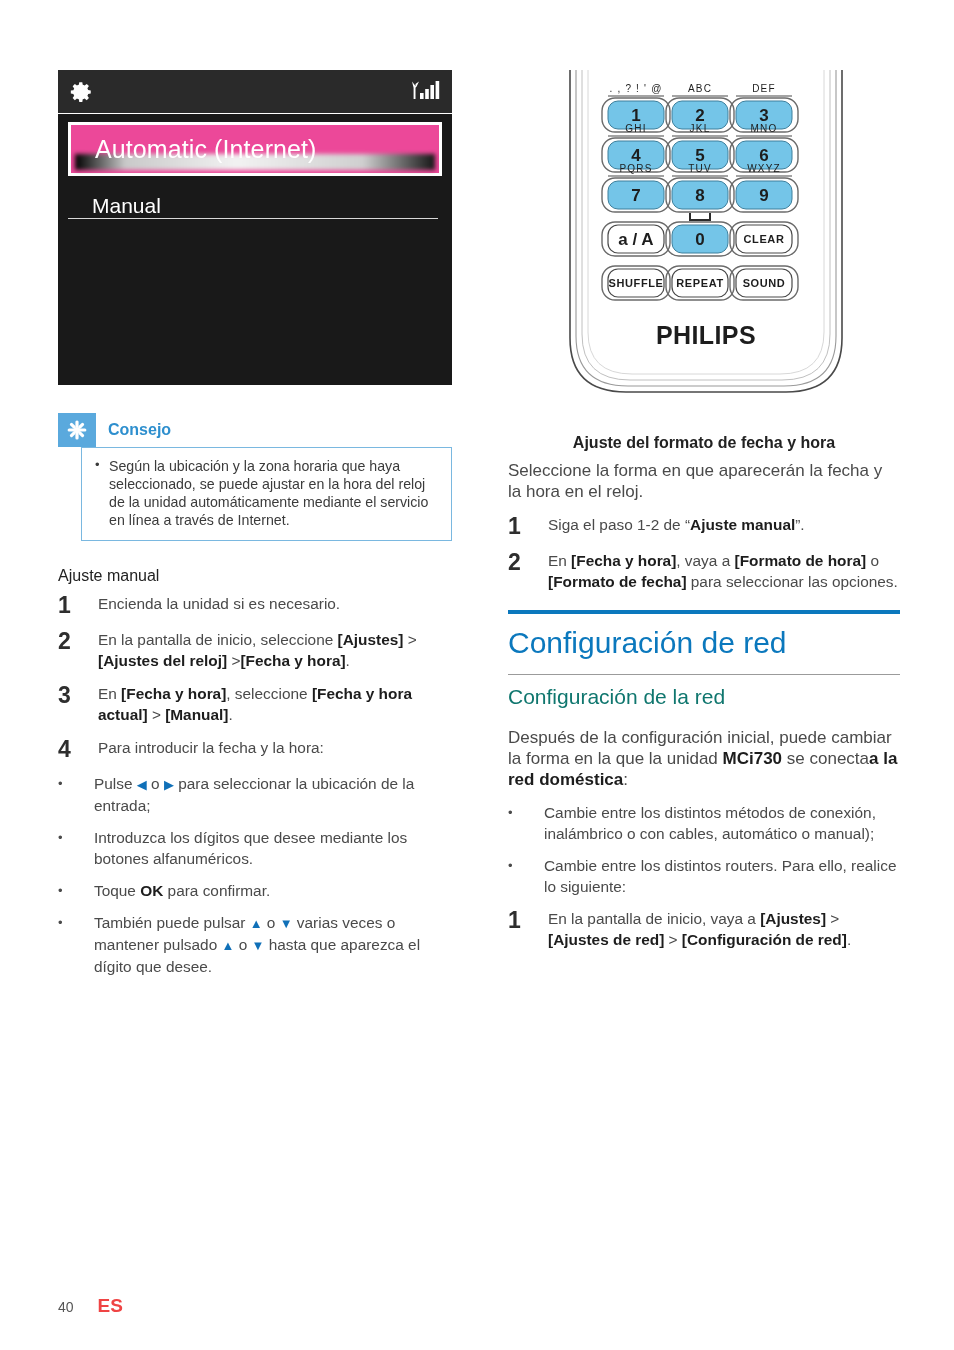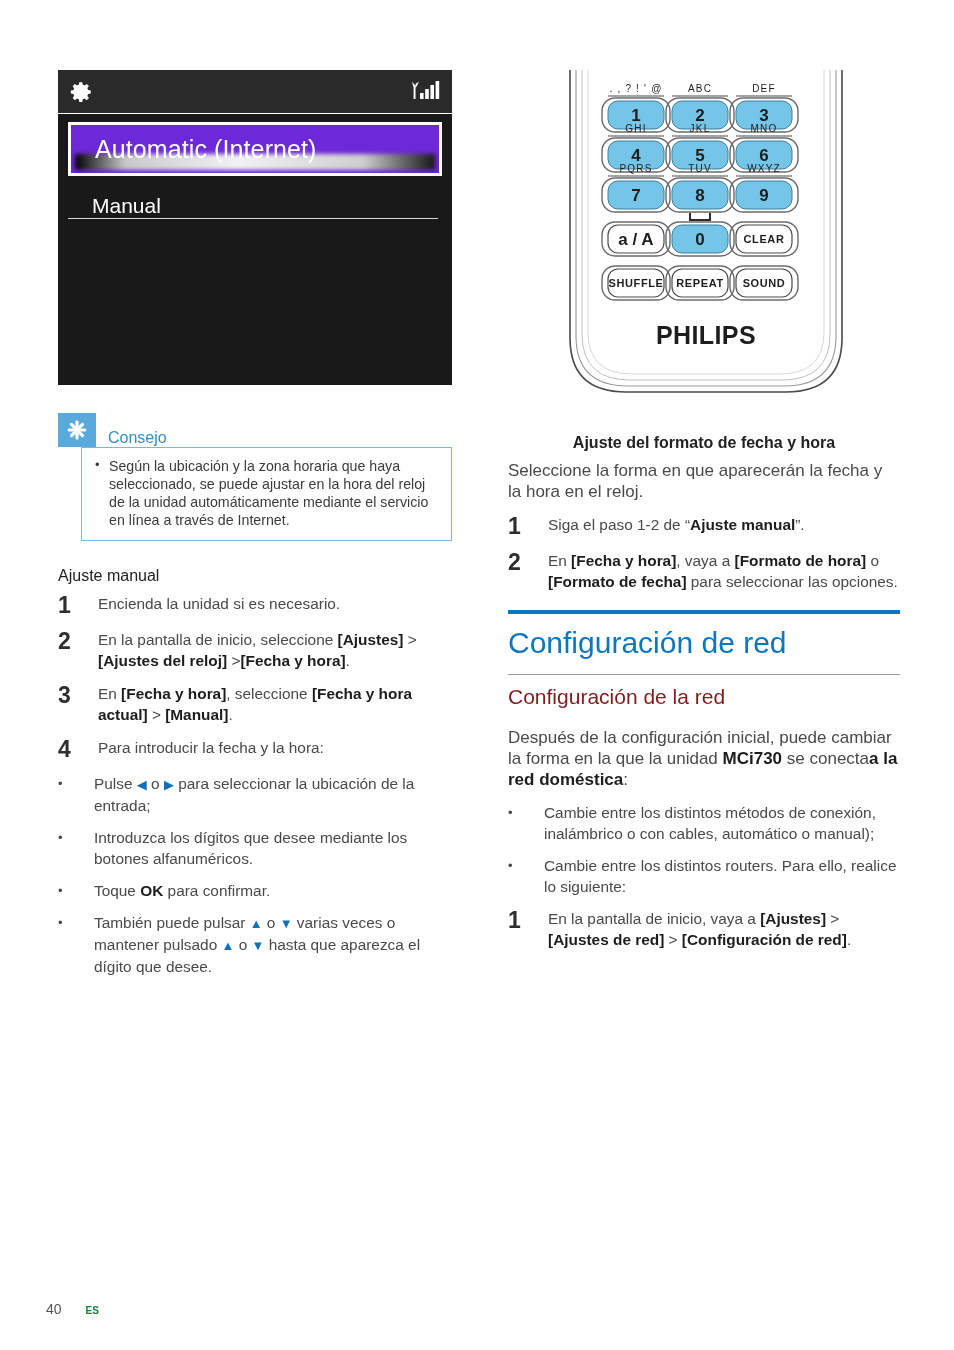--- a/index.html
+++ b/index.html
@@ -35,21 +35,21 @@
   }
   .gear-icon svg, .signal-icon svg { display: block; }
   .lcd-body { padding: 8px 10px 0 10px; }
 
   .lcd-item-selected {
     border: 3px solid #ffffff;
     height: 54px;
     display: flex; align-items: center;
     padding-left: 24px;
     position: relative;
-    background: #6d28d9;
+    background: #ec4899;
   }
   .lcd-item-selected .glow {
     position: absolute; left: 4px; right: 4px; bottom: 3px; height: 16px;
     background: linear-gradient(to right, #000 0%, #c9c9c9 14%, #f2f2f2 45%, #cfcfcf 80%, #161616 100%);
     filter: blur(2px);
   }
   .lcd-item-selected .txt {
     position: relative; z-index: 2;
     color: #ffffff; font-size: 25px; font-weight: 400;
     font-family: "Liberation Sans", sans-serif;
@@ -58,21 +58,21 @@
   .lcd-item {
     margin-top: 18px;
     padding-left: 24px;
     color: #ffffff; font-size: 21px;
     border-bottom: 1px solid #d8d8d8;
     margin-right: 4px;
   }
 
   
   .tip { margin-top: 28px; width: 394px; }
-  .tip-head { display: flex; align-items: flex-end; }
+  .tip-head { display: flex; align-items: center; font-weight: bold; }
   .tip-badge {
     width: 38px; height: 34px;
     background: #5aa9dd;
     display: flex; align-items: center; justify-content: center;
   }
   .tip-title {
     color: #2e8fce; font-size: 16px; margin-left: 12px;
     font-family: "Liberation Sans", sans-serif;
   }
   .tip-body {
@@ -119,34 +119,34 @@
   .arrow { color: #1070b8; font-size: 13px; letter-spacing: 0; }
 
   
   .rule-thick { border-top: 4px solid #0b78bd; margin-top: 18px; }
   .h1-blue {
     color: #0b78bd; font-size: 30px; font-weight: 400; margin: 12px 0 14px 0;
     font-family: "Liberation Sans", sans-serif;
   }
   .rule-thin { border-top: 1px solid #9b9b9b; }
   .h2-blue {
-    color: #7f1d1d; font-size: 21px; font-weight: 400; margin: 10px 0 18px 0;
+    color: #0f766e; font-size: 21px; font-weight: 400; margin: 10px 0 18px 0;
   }
   .para { font-size: 17px; line-height: 21px; color: #4a4a4a; margin: 0 0 12px 0; }
 
   
   .remote { position: relative; width: 300px; height: 330px; margin-left: 48px; }
 
   
   .footer {
-    position: absolute; left: 46px; bottom: 33px;
+    position: absolute; left: 58px; bottom: 33px;
     font-size: 14px; color: #555;
     display: flex; align-items: baseline; gap: 24px;
   }
-  .footer .lang { font-weight: 700; color: #15803d; font-size: 10px; }
+  .footer .lang { font-weight: 700; color: #ef4444; font-size: 19px; }
 </style>
 </head>
 <body>
 
 <div class="page">
 
   <div class="col-left">
 
     <div class="lcd">
       <div class="lcd-topbar">

